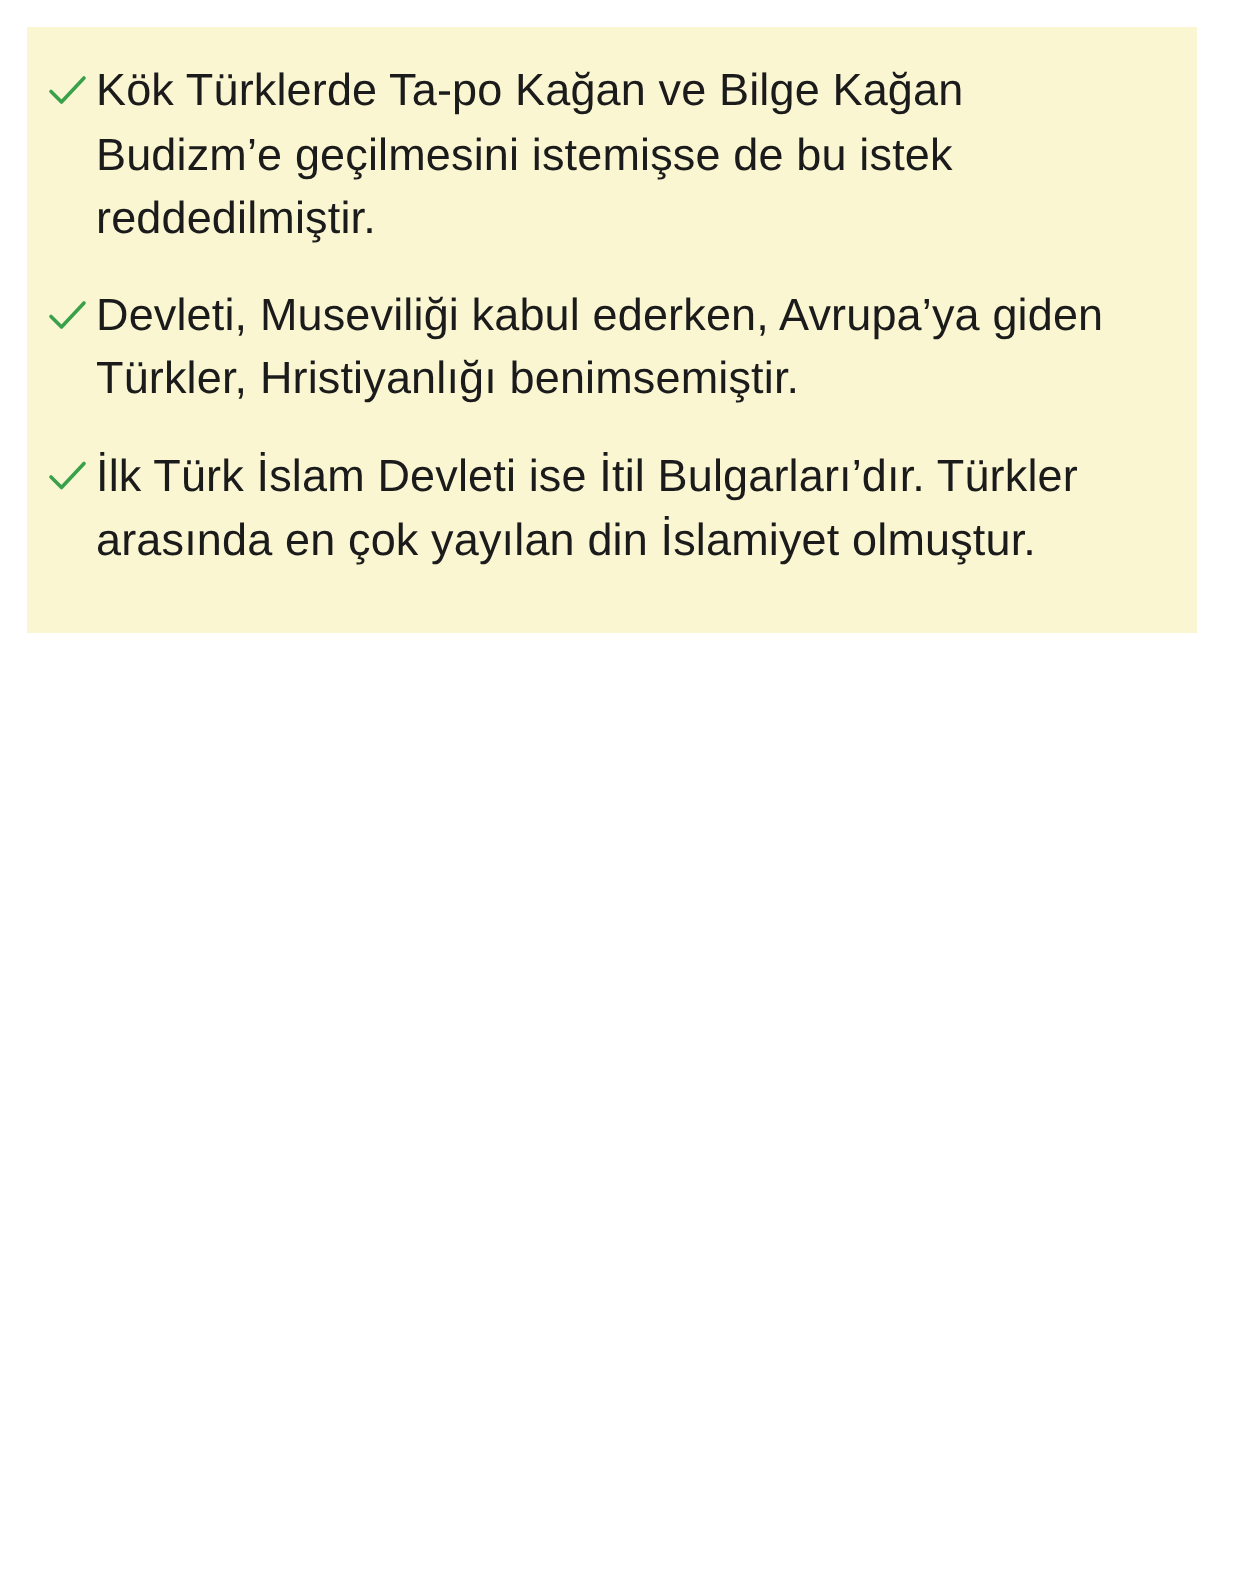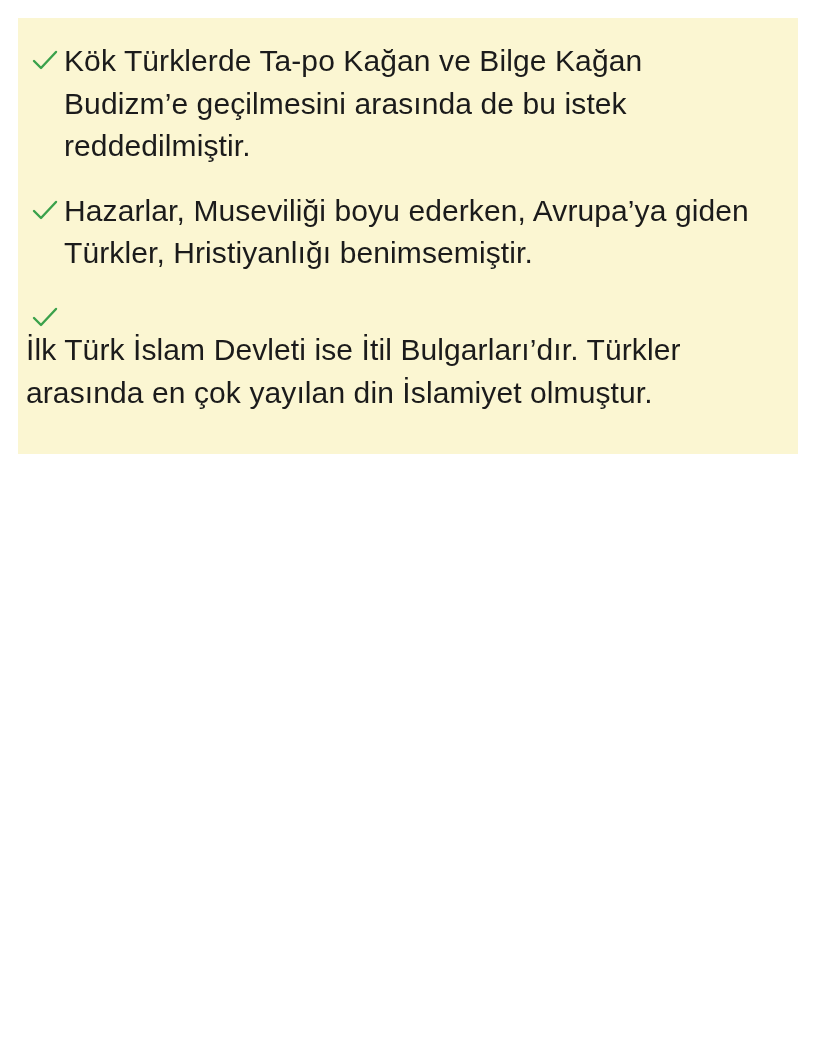--- a/index.html
+++ b/index.html
@@ -34,21 +34,20 @@
     margin: 0;
     padding: 0;
   }
   .bullet-item {
     display: flex;
     align-items: flex-start;
     margin: 0 0 22px 0;
   }
   .bullet-item:last-child {
     margin-bottom: 10px;
-    flex-direction: column;
   }
   .check-icon {
     flex: 0 0 auto;
     width: 38px;
     display: flex;
     justify-content: center;
     padding-top: 10px;
   }
   .check-icon svg {
     display: block;
@@ -68,30 +67,30 @@
 <div class="page">
   <div class="note-card">
     <ul class="bullet-list">
 
       <li class="bullet-item">
         <span class="check-icon">
           <svg width="26" height="22" viewBox="0 0 26 22" aria-hidden="true">
             <path d="M2 11 L9 18 L24 2" fill="none" stroke="#3aa14b" stroke-width="2.4" stroke-linecap="round" stroke-linejoin="round"></path>
           </svg>
         </span>
-        <span class="bullet-text">Kök Türklerde Ta-po Kağan ve Bilge Kağan Budizm’e geçilmesini arasında de bu istek reddedilmiştir.</span>
+        <span class="bullet-text">Kök Türklerde Ta-po Kağan ve Bilge Kağan Budizm’e geçilmesini istemişse de bu istek reddedilmiştir.</span>
       </li>
 
       <li class="bullet-item">
         <span class="check-icon">
           <svg width="26" height="22" viewBox="0 0 26 22" aria-hidden="true">
             <path d="M2 11 L9 18 L24 2" fill="none" stroke="#3aa14b" stroke-width="2.4" stroke-linecap="round" stroke-linejoin="round"></path>
           </svg>
         </span>
-        <span class="bullet-text">Hazarlar, Museviliği boyu ederken, Avrupa’ya giden Türkler, Hristiyanlığı benimsemiştir.</span>
+        <span class="bullet-text">Devleti, Museviliği kabul ederken, Avrupa’ya giden Türkler, Hristiyanlığı benimsemiştir.</span>
       </li>
 
 
       <li class="bullet-item">
         <span class="check-icon">
           <svg width="26" height="22" viewBox="0 0 26 22" aria-hidden="true">
             <path d="M2 11 L9 18 L24 2" fill="none" stroke="#3aa14b" stroke-width="2.4" stroke-linecap="round" stroke-linejoin="round"></path>
           </svg>
         </span>
         <span class="bullet-text">İlk Türk İslam Devleti ise İtil Bulgarları’dır. Türkler arasında en çok yayılan din İslamiyet olmuştur.</span>

